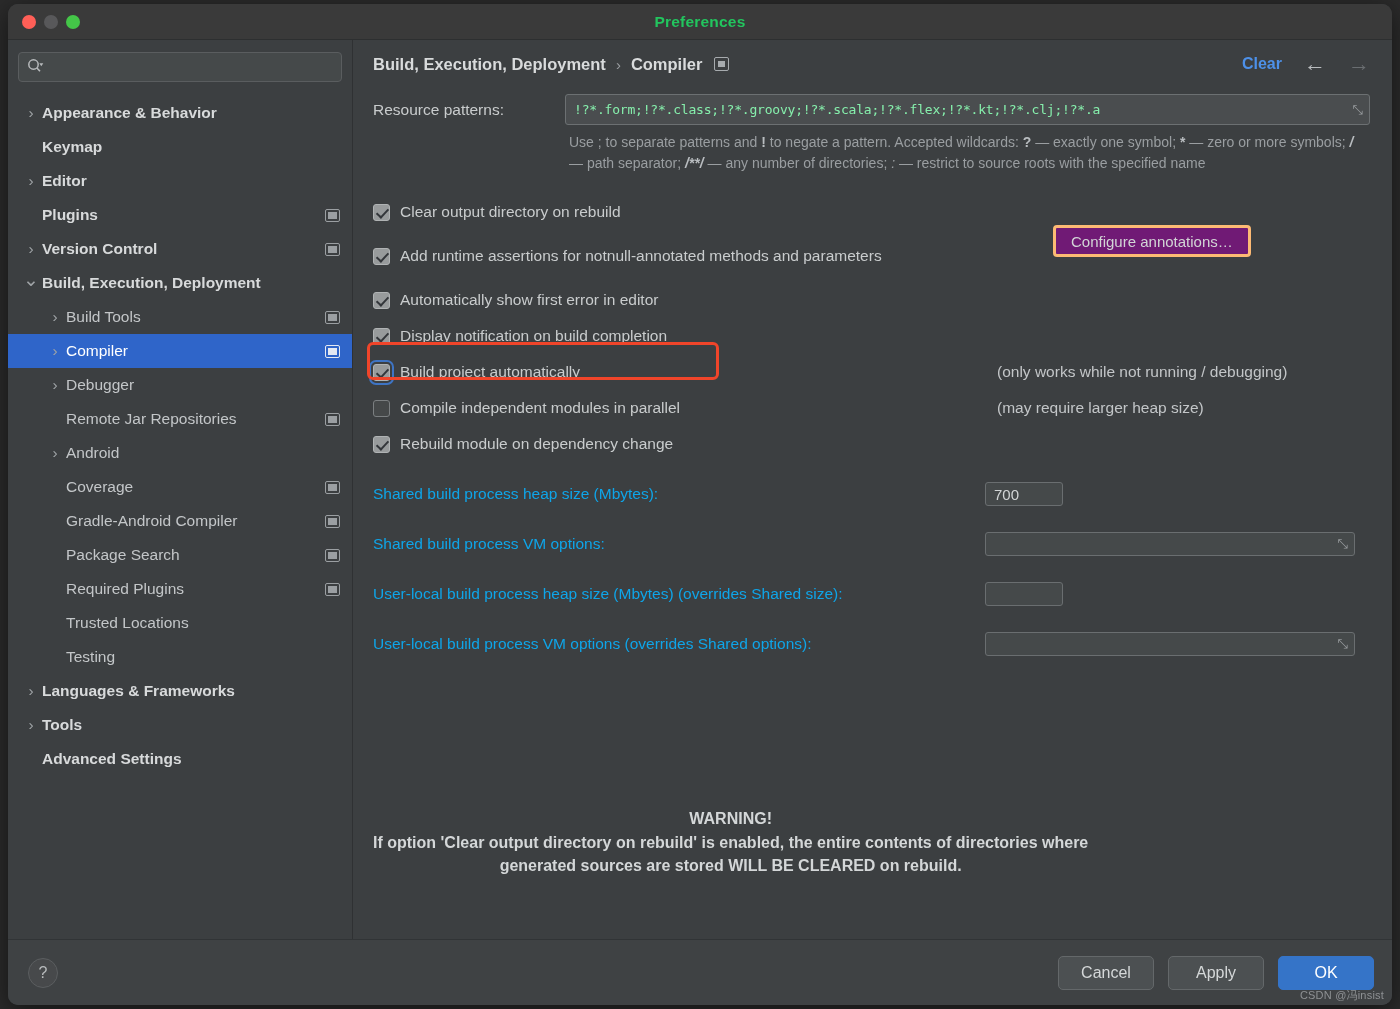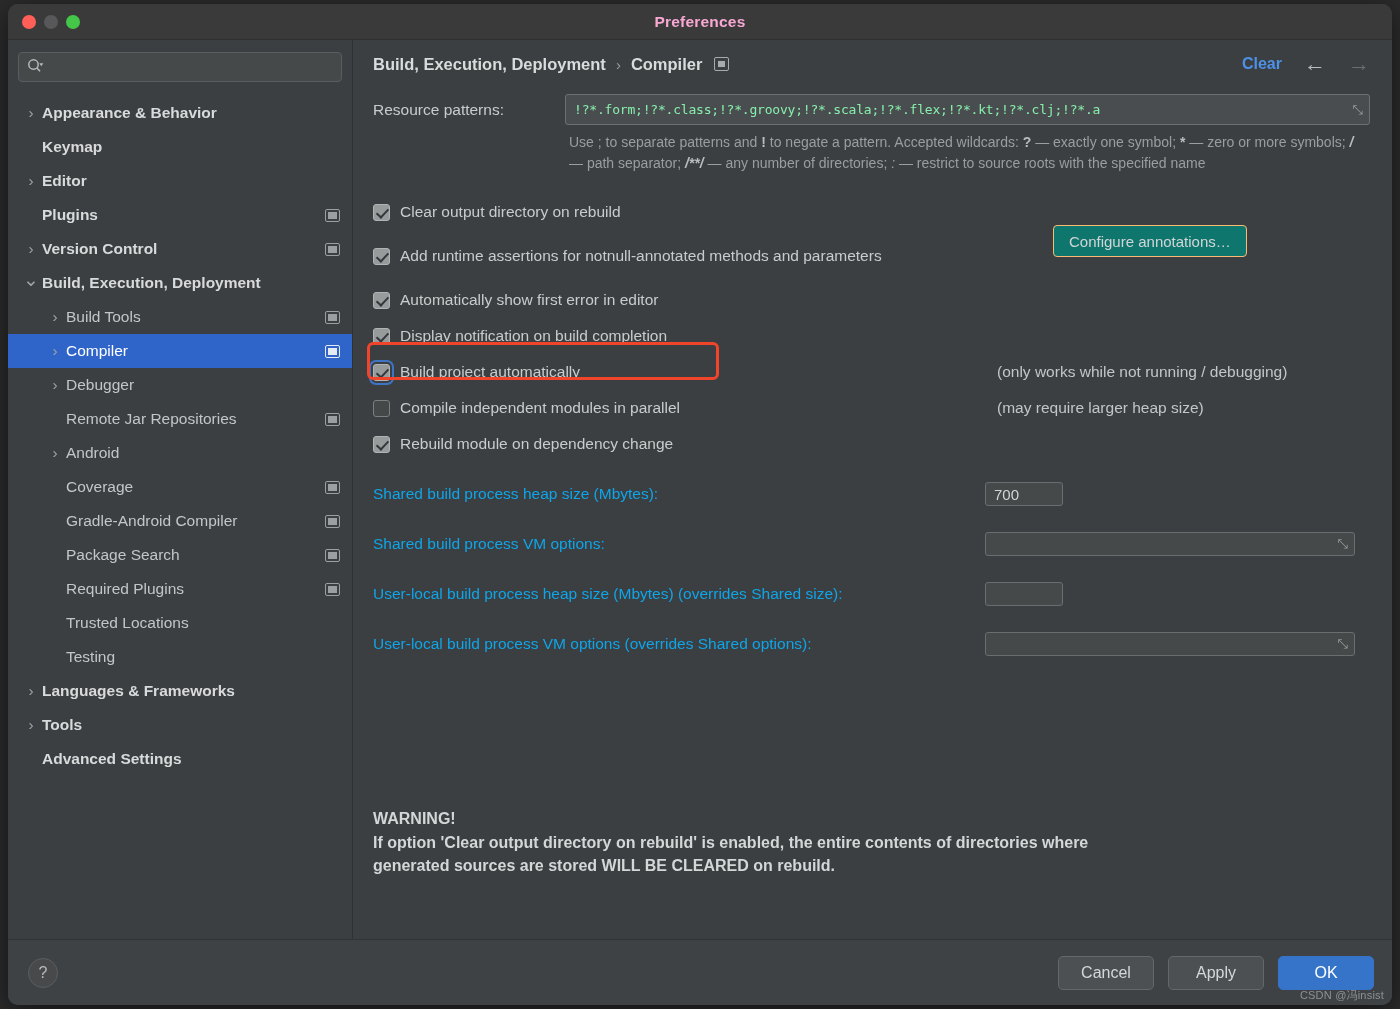--- a/index.html
+++ b/index.html
@@ -40,21 +40,21 @@
   .light { width: 14px; height: 14px; border-radius: 50%; }
   .light.red    { background: #ff5f57; }
   .light.yellow { background: #58585a; }
   .light.green  { background: #44c648; }
   #window-title {
     position: absolute;
     left: 0; right: 0;
     text-align: center;
     font-size: 15.5px;
     font-weight: bold;
-    color: #f9a8d4;
+    color: #22c55e;
     letter-spacing: .2px;
   }
 
   
   #body { flex: 1; display: flex; min-height: 0; }
 
   
   #sidebar {
     width: 345px;
     flex: none;
@@ -253,22 +253,22 @@
     outline-offset: 2px;
   }
   .cb-label { font-size: 15.5px; color: #c9cccd; white-space: nowrap; }
 
   #annot-btn {
     position: absolute;
     left: 680px;
     top: -4px;
     height: 32px;
     padding: 0 15px;
-    background: #0f766e;
-    border: 1px solid #fdba74;
+    background: #701a75;
+    border: 3px solid #fdba74;
     border-radius: 4px;
     color: #d2d5d6;
     font-size: 15px;
     font-family: "Liberation Sans", sans-serif;
     cursor: pointer;
     display: flex;
     align-items: center;
   }
 
   .side-note {
@@ -326,20 +326,21 @@
 
   #warning {
     position: absolute;
     left: 20px;
     bottom: 62px;
     font-size: 16px;
     font-weight: bold;
     color: #d4d7d8;
     line-height: 1.45;
     max-width: 940px;
+    text-align: center;
   }
 
   
   #footer {
     height: 66px;
     flex: none;
     background: #3f4244;
     border-top: 1px solid #313436;
     display: flex;
     align-items: center;

